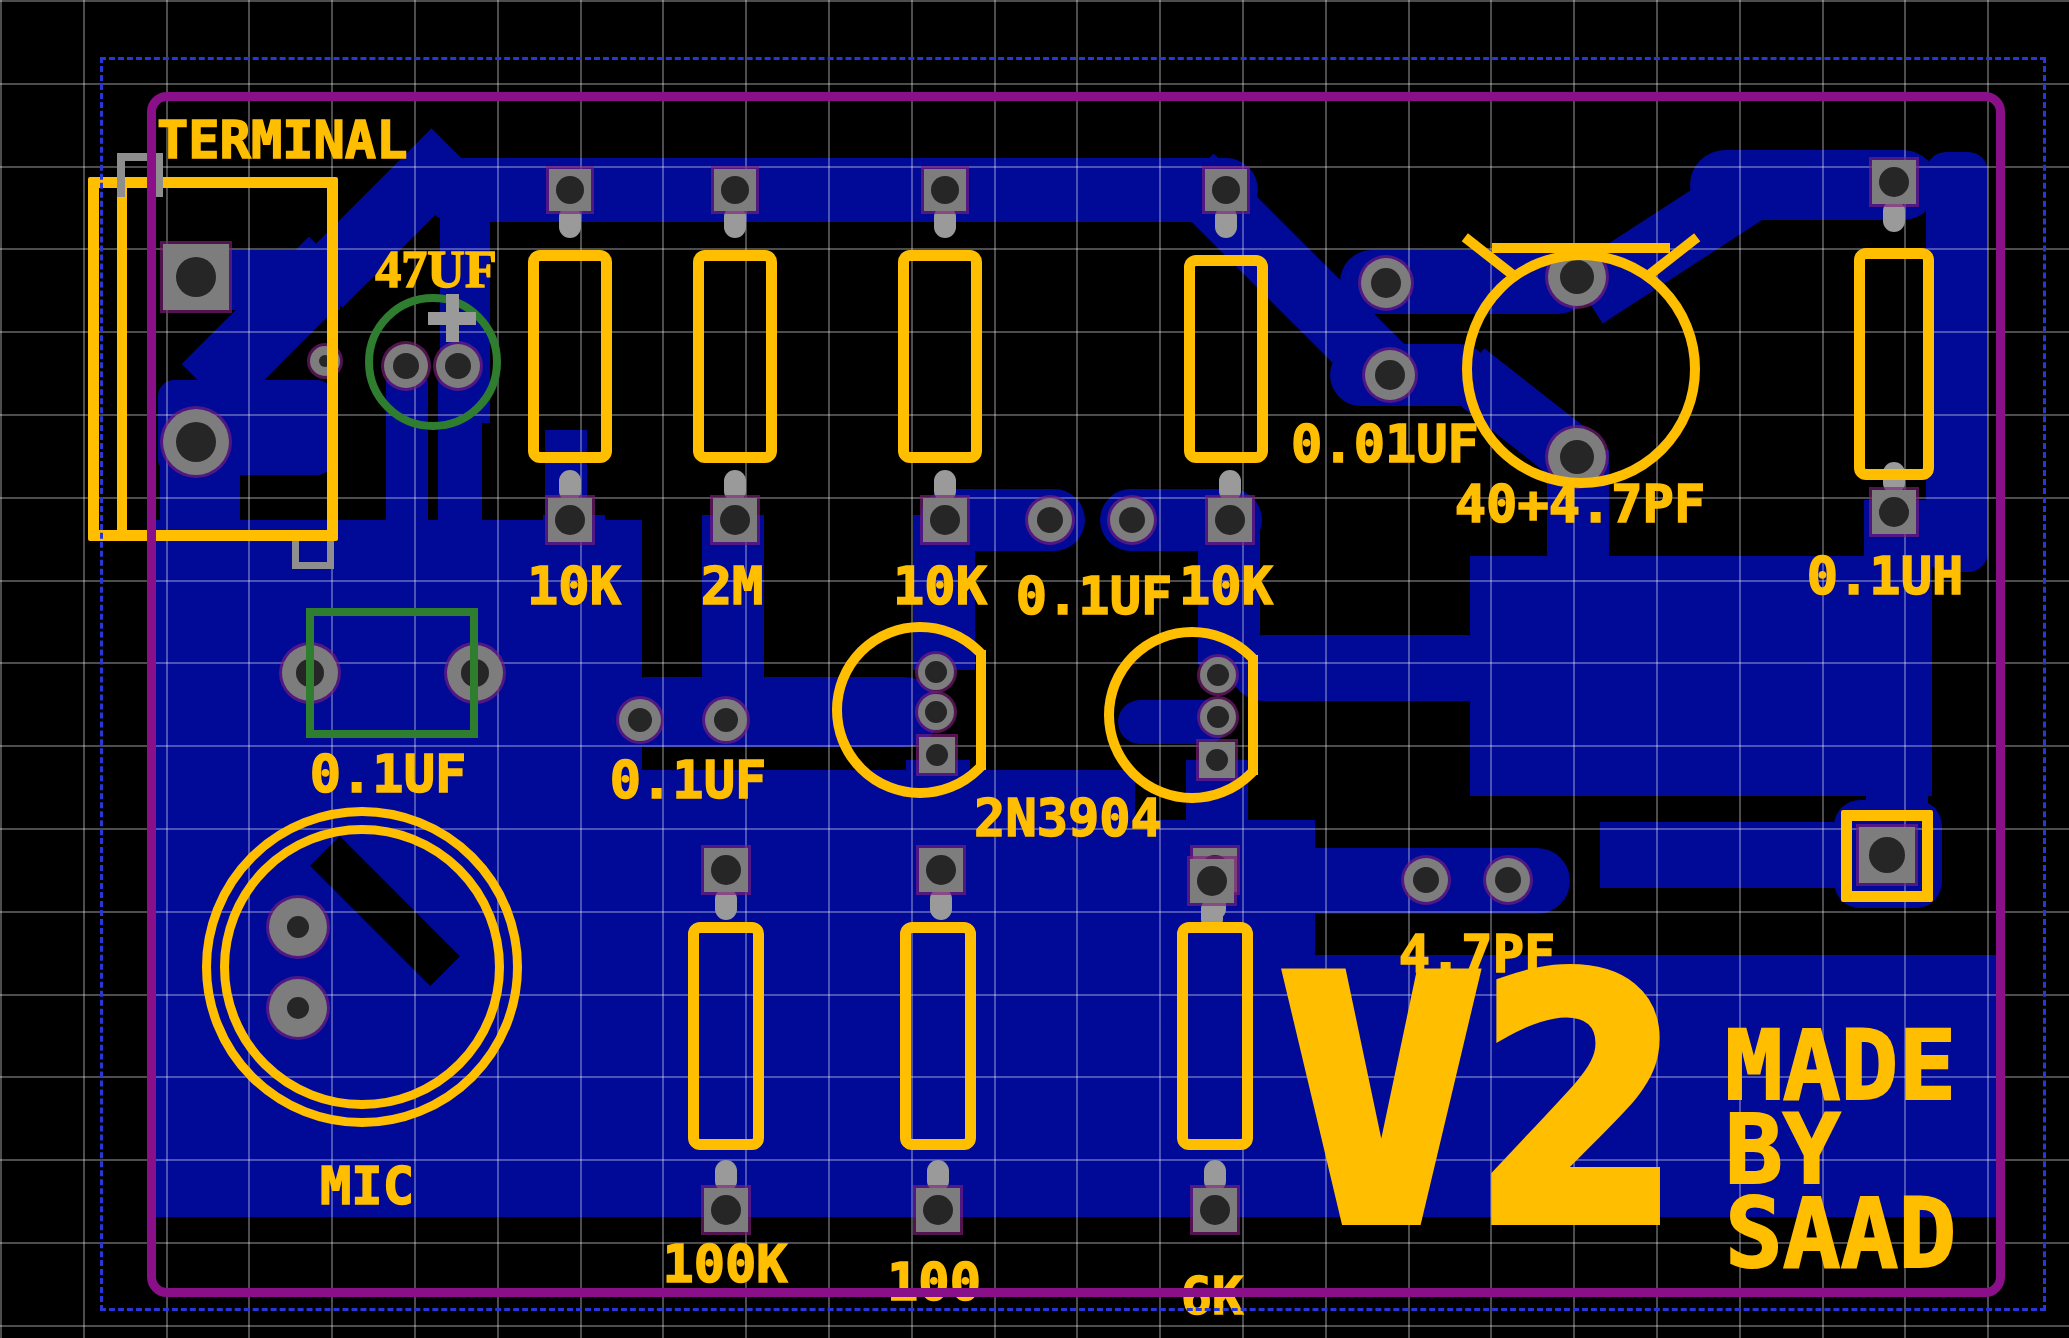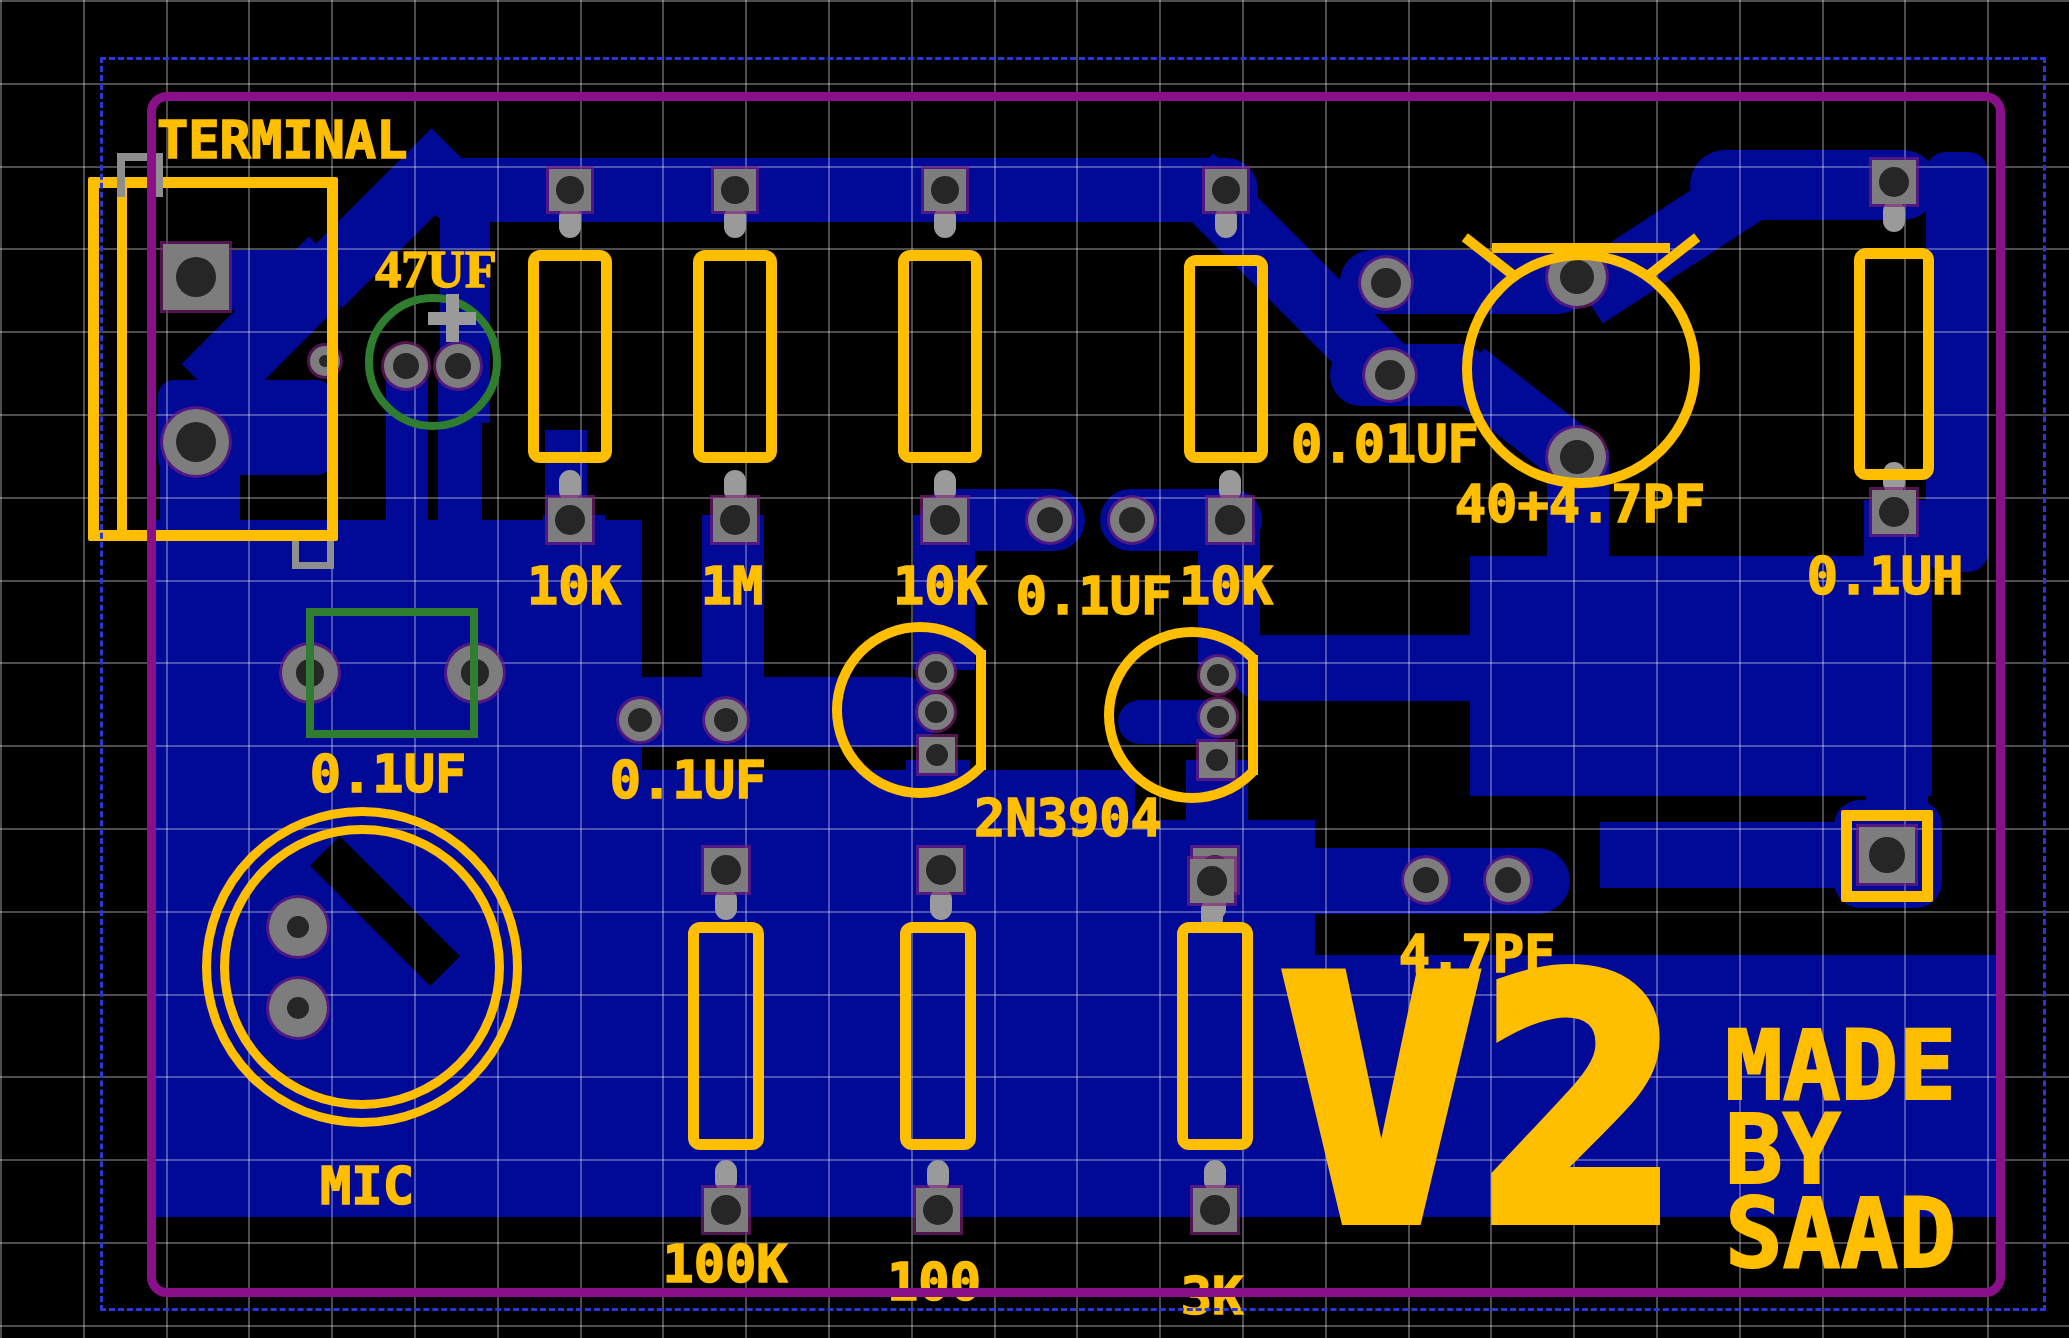--- a/index.html
+++ b/index.html
@@ -206,34 +206,34 @@
 
   <div class="so" style="left:688px;top:922px;width:76px;height:228px;"></div>
   <div class="so" style="left:900px;top:922px;width:76px;height:228px;"></div>
   <div class="so" style="left:1177px;top:922px;width:76px;height:228px;"></div>
 
   <div class="so" style="left:1841px;top:810px;width:92px;height:92px;border-radius:2px;"></div>
 
   <div class="lbl la" style="left:157px;top:114px;">TERMINAL</div>
   <div class="lbl" style="left:436px;top:244px;font-family:Liberation Serif, serif;">47UF</div>
   <div class="lbl" style="left:574px;top:560px;">10K</div>
-  <div class="lbl" style="left:732px;top:560px;">1M</div>
+  <div class="lbl" style="left:732px;top:560px;">2M</div>
   <div class="lbl" style="left:940px;top:560px;">10K</div>
   <div class="lbl" style="left:1094px;top:570px;">0.1UF</div>
   <div class="lbl" style="left:1226px;top:560px;">10K</div>
   <div class="lbl" style="left:1385px;top:418px;">0.01UF</div>
   <div class="lbl" style="left:1580px;top:478px;">40+4.7PF</div>
   <div class="lbl" style="left:1885px;top:550px;">0.1UH</div>
   <div class="lbl" style="left:388px;top:748px;">0.1UF</div>
   <div class="lbl" style="left:688px;top:754px;">0.1UF</div>
   <div class="lbl" style="left:1068px;top:792px;">2N3904</div>
   <div class="lbl" style="left:367px;top:1160px;">MIC</div>
   <div class="lbl" style="left:725px;top:1238px;">100K</div>
   <div class="lbl" style="left:934px;top:1256px;">100</div>
-  <div class="lbl" style="left:1212px;top:1270px;">3K</div>
+  <div class="lbl" style="left:1212px;top:1270px;">6K</div>
   <div class="lbl" style="left:1477px;top:928px;">4.7PF</div>
 
   <div class="v2" style="left:1282px;top:938px;">V2</div>
   <div class="credit" style="left:1725px;top:1102px;">BY</div>
   <div class="credit" style="left:1725px;top:1018px;">MADE</div>
   <div class="credit" style="left:1725px;top:1186px;">SAAD</div>
 
   <div class="brd"></div>
   <div class="margin"></div>
 

